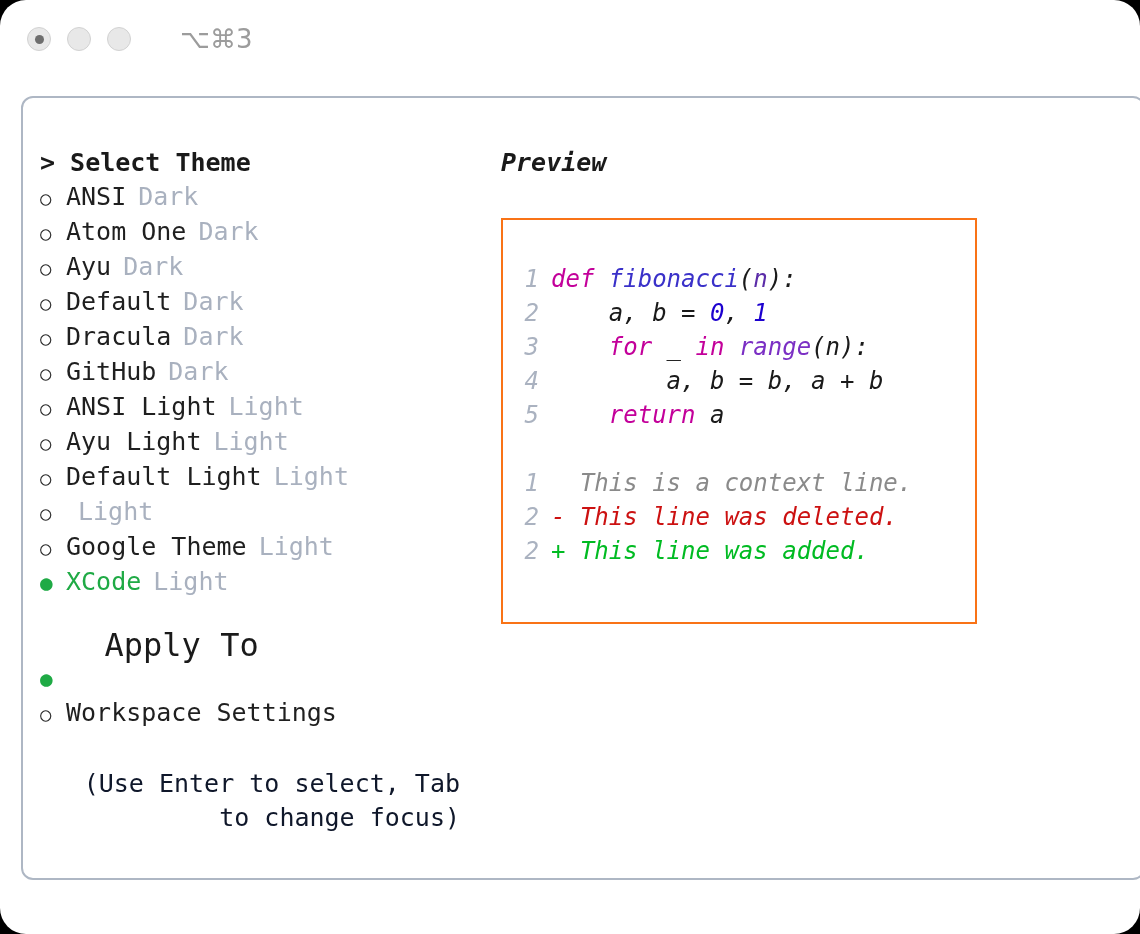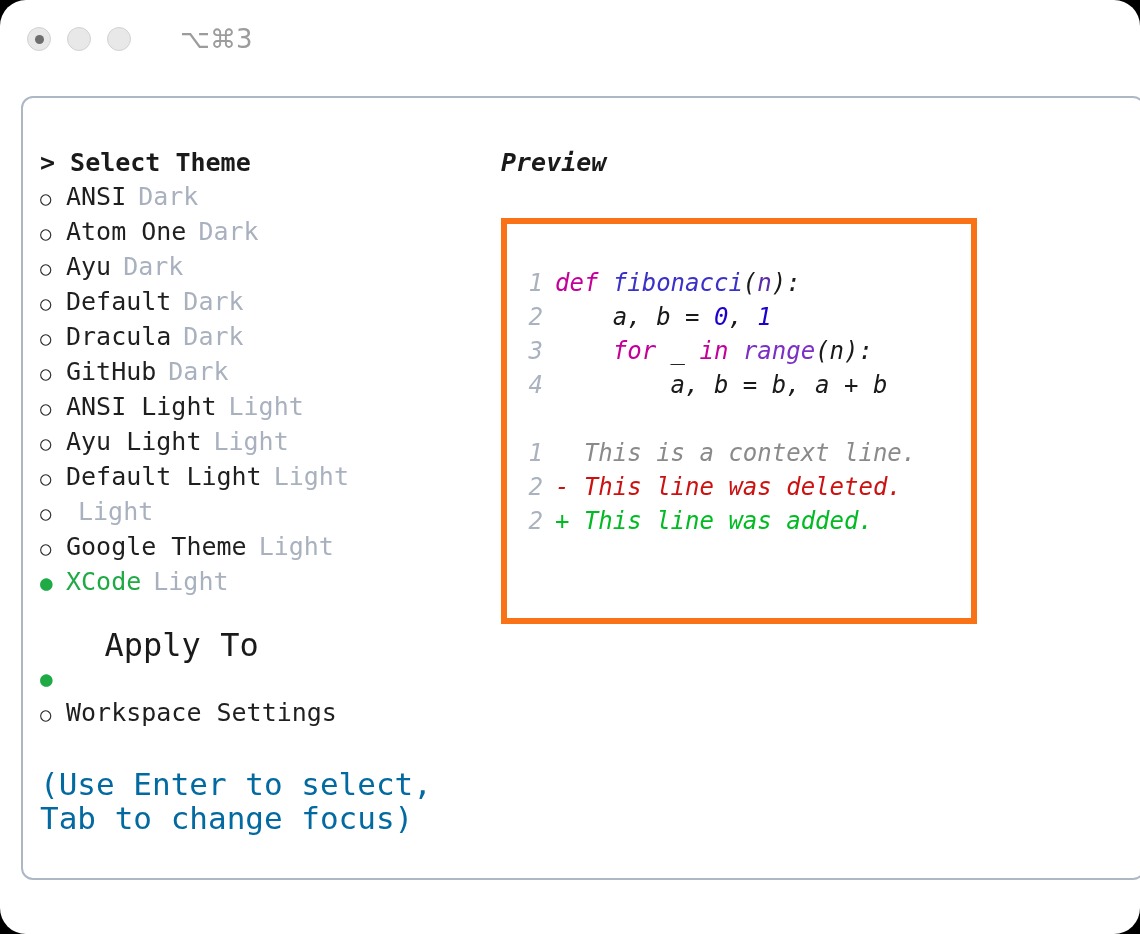--- a/index.html
+++ b/index.html
@@ -144,34 +144,35 @@
     color: #1a1a1a;
     line-height: 34px;
     padding-left: 26px;
     white-space: pre;
   }
 
   .spacer-28 { height: 28px; }
   .spacer-36 { height: 36px; }
 
   .hint {
-    font-size: 31px;
-    color: #0369a1;
+    font-size: 25px;
+    color: #0f172a;
     line-height: 34px;
     width: 420px;
     white-space: pre-wrap;
+    text-align: right;
   }
 
   
   .preview-box {
     margin-top: 38px;
     margin-left: 0px;
     width: 476px;
     height: 406px;
-    border: 6px solid #f97316;
+    border: 2px solid #f97316;
     box-sizing: border-box;
     background: #ffffff;
     padding: 42px 0 0 14px;
   }
 
   .code-line {
     font-size: 24px;
     line-height: 34px;
     white-space: pre;
   }
@@ -242,20 +243,21 @@
       </div>
 
       <div class="col-right">
         <div class="section-header">Preview</div>
         <div class="preview-box">
           <div id="code-block">
               <div class="code-line"><span class="lineno">1</span><span class="tok-kw">def </span><span class="tok-fn">fibonacci</span><span class="tok-plain">(</span><span class="tok-param">n</span><span class="tok-plain">):</span></div>
               <div class="code-line"><span class="lineno">2</span><span class="tok-plain">    a, b = </span><span class="tok-num">0</span><span class="tok-plain">, </span><span class="tok-num">1</span></div>
               <div class="code-line"><span class="lineno">3</span><span class="tok-plain">    </span><span class="tok-kw">for</span><span class="tok-plain"> _ </span><span class="tok-kw">in</span><span class="tok-plain"> </span><span class="tok-builtin">range</span><span class="tok-plain">(n):</span></div>
               <div class="code-line"><span class="lineno">4</span><span class="tok-plain">        a, b = b, a + b</span></div>
+              <div class="code-line"><span class="lineno">5</span><span class="tok-plain">    </span><span class="tok-kw">return</span><span class="tok-plain"> a</span></div>
             </div>
           <div class="blank-line"></div>
           <div id="diff-block">
               <div class="code-line"><span class="lineno">1</span><span class="diff-ctx">  This is a context line.</span></div>
               <div class="code-line"><span class="lineno">2</span><span class="diff-del">- This line was deleted.</span></div>
               <div class="code-line"><span class="lineno">2</span><span class="diff-add">+ This line was added.</span></div>
             </div>
         </div>
       </div>
 

